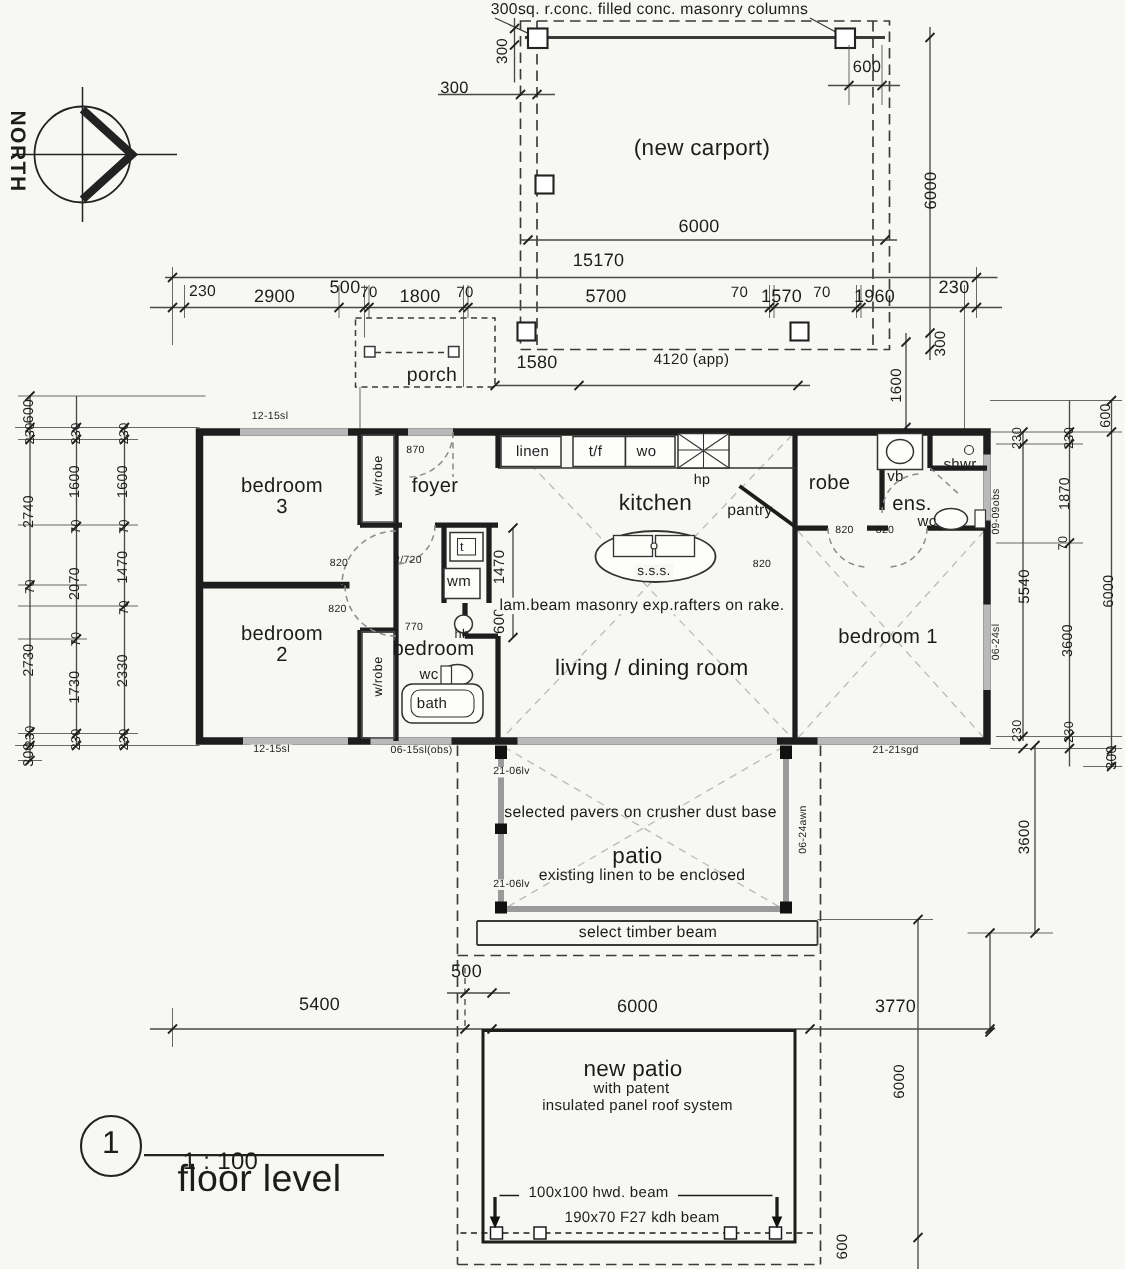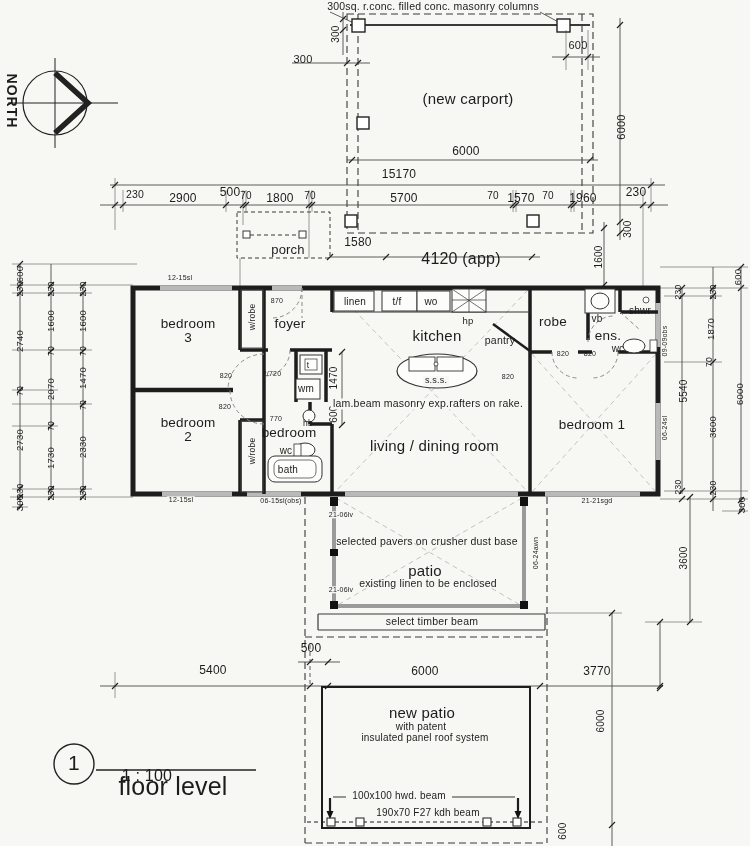--- a/index.html
+++ b/index.html
@@ -189,21 +189,21 @@
       <div class="lbl" style="left: 280px; top: 198px; font-size: 12px; transform: translate(-50%, -50%);">1800</div>
       <div class="lbl" style="left: 310px; top: 196px; font-size: 10px; transform: translate(-50%, -50%);">70</div>
       <div class="lbl" style="left: 404px; top: 198px; font-size: 12px; transform: translate(-50%, -50%);">5700</div>
       <div class="lbl" style="left: 493px; top: 196px; font-size: 10px; transform: translate(-50%, -50%);">70</div>
       <div class="lbl" style="left: 521px; top: 198px; font-size: 12px; transform: translate(-50%, -50%);">1570</div>
       <div class="lbl" style="left: 548px; top: 196px; font-size: 10px; transform: translate(-50%, -50%);">70</div>
       <div class="lbl" style="left: 583px; top: 198px; font-size: 12px; transform: translate(-50%, -50%);">1960</div>
       <div class="lbl" style="left: 636px; top: 192px; font-size: 12px; transform: translate(-50%, -50%);">230</div>
       <div class="lbl" style="left: 288px; top: 250px; font-size: 13px; transform: translate(-50%, -50%);">porch</div>
       <div class="lbl" style="left: 358px; top: 242px; font-size: 12px; transform: translate(-50%, -50%);">1580</div>
-      <div class="lbl" style="left: 461px; top: 259px; font-size: 16px; transform: translate(-50%, -50%);">4120 (app)</div>
+      <div class="lbl" style="left: 461px; top: 241px; font-size: 10px; transform: translate(-50%, -50%);">4120 (app)</div>
       <div class="lbl" style="left: 599px; top: 257px; font-size: 10px; transform: translate(-50%, -50%) rotate(-90deg);">1600</div>
       <div class="lbl" style="left: 628px; top: 229px; font-size: 10px; transform: translate(-50%, -50%) rotate(-90deg);">300</div>
       <div class="lbl" style="left: 20px; top: 274px; font-size: 9.5px; transform: translate(-50%, -50%) rotate(-90deg);">600</div>
       <div class="lbl" style="left: 20px; top: 289px; font-size: 8.5px; transform: translate(-50%, -50%) rotate(-90deg);">230</div>
       <div class="lbl" style="left: 20px; top: 341px; font-size: 9.5px; transform: translate(-50%, -50%) rotate(-90deg);">2740</div>
       <div class="lbl" style="left: 20px; top: 391px; font-size: 8.5px; transform: translate(-50%, -50%) rotate(-90deg);">70</div>
       <div class="lbl" style="left: 20px; top: 440px; font-size: 9.5px; transform: translate(-50%, -50%) rotate(-90deg);">2730</div>
       <div class="lbl" style="left: 20px; top: 491px; font-size: 8.5px; transform: translate(-50%, -50%) rotate(-90deg);">230</div>
       <div class="lbl" style="left: 20px; top: 503px; font-size: 9.5px; transform: translate(-50%, -50%) rotate(-90deg);">300</div>
       <div class="lbl" style="left: 51px; top: 289px; font-size: 8.5px; transform: translate(-50%, -50%) rotate(-90deg);">230</div>

